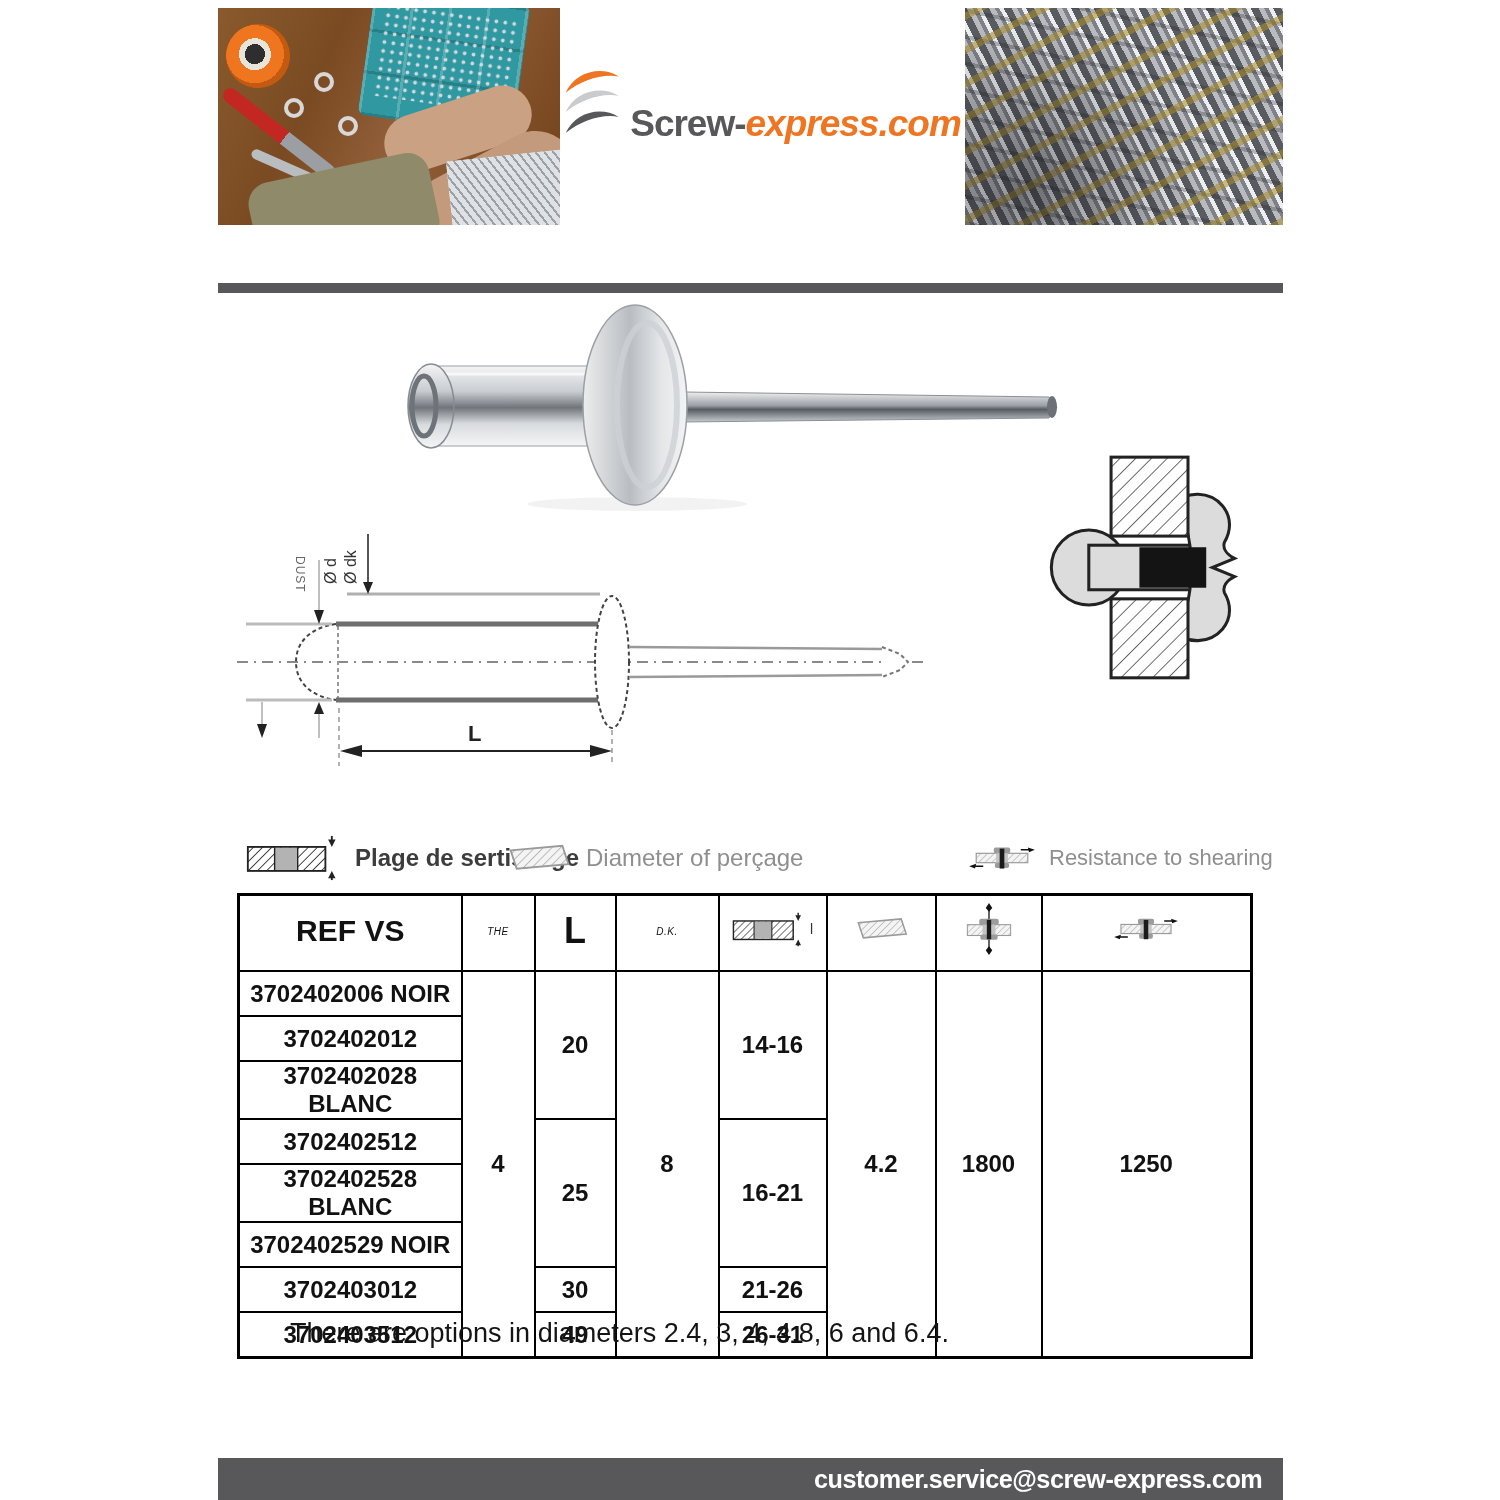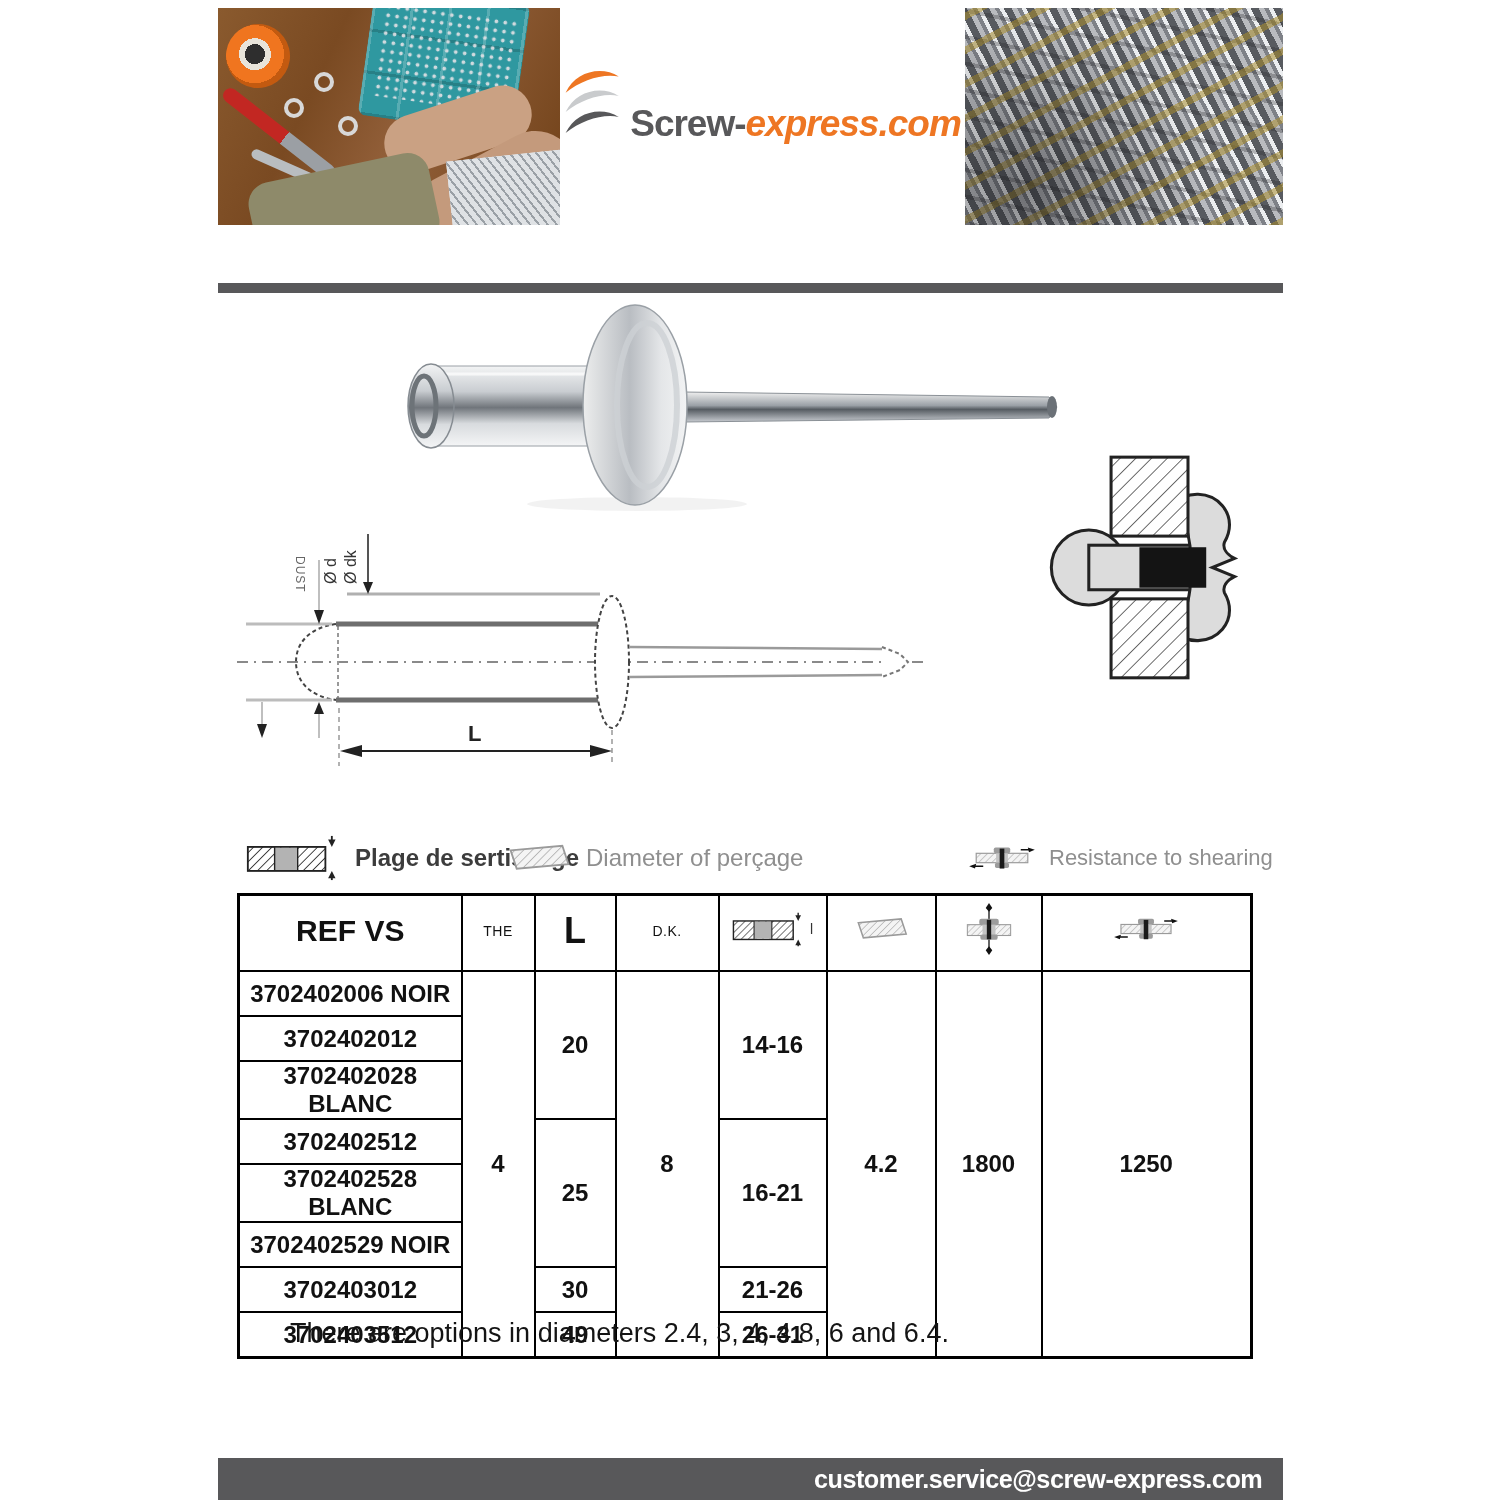--- a/index.html
+++ b/index.html
@@ -65,21 +65,21 @@
   .lbl-blue{font-size:24px;color:#5c7a9e;}
   .lbl-gray-sm{font-size:22px;color:#8f8f8f;}
 
   
   .spec-table{position:absolute;left:237px;top:893px;border-collapse:collapse;table-layout:fixed;width:1013px;
      border:3px solid #000;}
   .spec-table th,.spec-table td{border:2px solid #000;text-align:center;padding:0;vertical-align:middle;}
   .spec-table th{height:70px;vertical-align:middle;padding-bottom:4px;}
   .spec-table td{height:43px;font-weight:bold;font-size:24px;}
   .th-ref{font-size:30px;font-weight:bold;}
-  .th-small{font-size:14px;font-weight:500;letter-spacing:.5px;}
+  .th-small{font-size:10px;font-weight:500;letter-spacing:.5px;font-style:italic;}
   .th-l{font-size:36px;font-weight:bold;}
   .cell-top{vertical-align:top;padding-top:5px;}
   .cell-high{padding-bottom:26px;}
   .th-icon-wrap{display:inline-flex;align-items:center;gap:4px;}
   .grip-unit{font-size:14px;font-weight:400;color:#333;}
 
   .note{position:absolute;left:290px;top:1318px;font-size:27px;color:#141414;}
 
   .footer-bar{position:absolute;left:218px;top:1458px;width:1065px;height:42px;background:#58585a;
      display:flex;align-items:center;justify-content:flex-end;padding-right:14px;box-sizing:border-box;}

